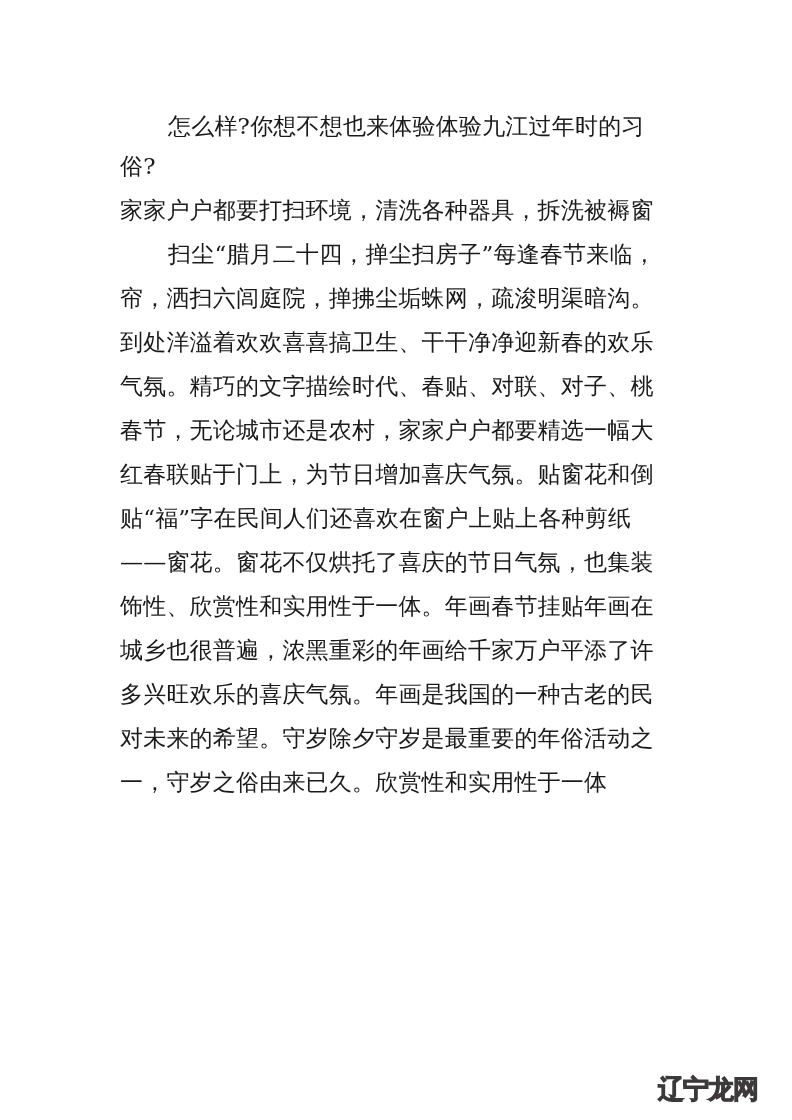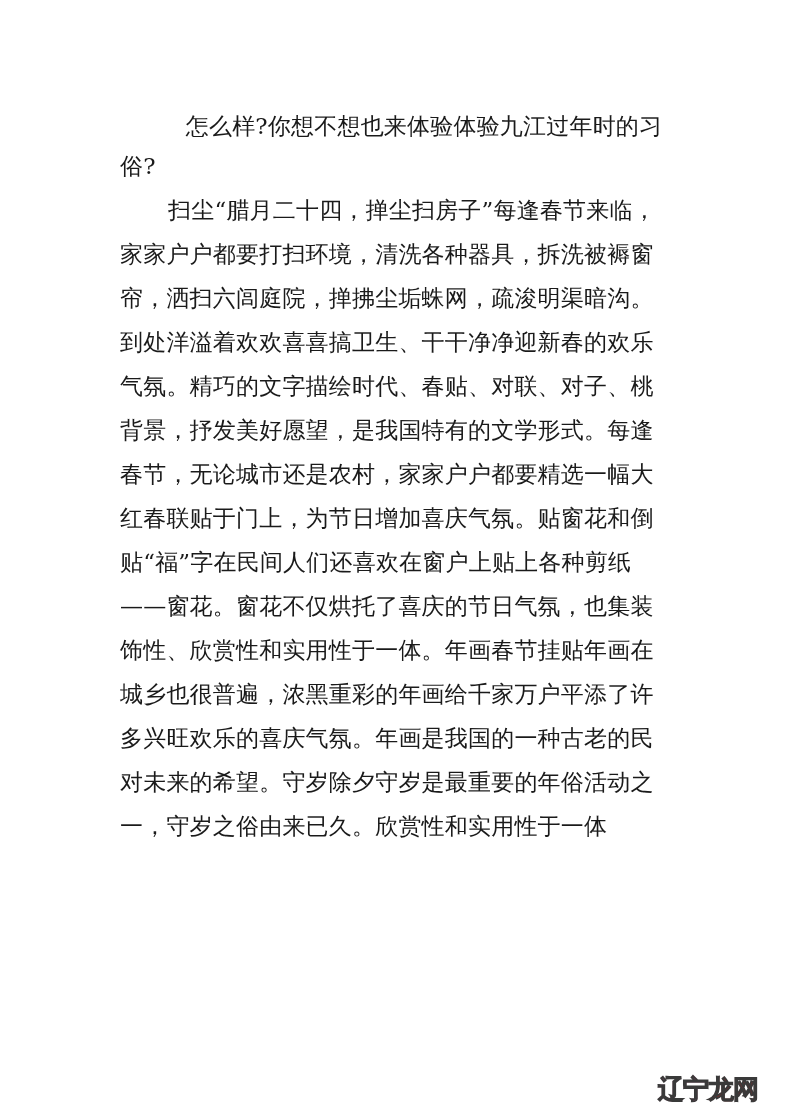--- a/index.html
+++ b/index.html
@@ -24,21 +24,20 @@
     .line {
       font-size: 23px;
       line-height: 44px;
       height: 44px;
       white-space: nowrap;
       letter-spacing: 0.2px;
     }
     .line.tight {
       height: 36px;
       line-height: 36px;
-      text-align: center;
     }
     .indent {
       padding-left: 48px;
     }
     .watermark {
       position: absolute;
       left: 658px;
       top: 1074px;
       font-family: "DejaVu Sans", "Liberation Sans", sans-serif;
       font-weight: bold;
@@ -56,26 +55,25 @@
       color: #b91c1c;
       -webkit-text-stroke: 1px #3a3a3a;
     }
   </style>
 </head>
 <body>
 
 <div class="page">
   <div class="line indent tight">怎么样?你想不想也来体验体验九江过年时的习</div>
   <div class="line">俗?</div>
+  <div class="line">家家户户都要打扫环境，清洗各种器具，拆洗被褥窗</div>
   <div class="line indent">扫尘“腊月二十四，掸尘扫房子”每逢春节来临，</div>
-  <div class="line">家家户户都要打扫环境，清洗各种器具，拆洗被褥窗</div>
   <div class="line">帘，洒扫六闾庭院，掸拂尘垢蛛网，疏浚明渠暗沟。</div>
   <div class="line">到处洋溢着欢欢喜喜搞卫生、干干净净迎新春的欢乐</div>
   <div class="line">气氛。精巧的文字描绘时代、春贴、对联、对子、桃</div>
-  <div class="line">背景，抒发美好愿望，是我国特有的文学形式。每逢</div>
   <div class="line">春节，无论城市还是农村，家家户户都要精选一幅大</div>
   <div class="line">红春联贴于门上，为节日增加喜庆气氛。贴窗花和倒</div>
   <div class="line">贴“福”字在民间人们还喜欢在窗户上贴上各种剪纸</div>
   <div class="line">——窗花。窗花不仅烘托了喜庆的节日气氛，也集装</div>
   <div class="line">饰性、欣赏性和实用性于一体。年画春节挂贴年画在</div>
   <div class="line">城乡也很普遍，浓黑重彩的年画给千家万户平添了许</div>
   <div class="line">多兴旺欢乐的喜庆气氛。年画是我国的一种古老的民</div>
   <div class="line">对未来的希望。守岁除夕守岁是最重要的年俗活动之</div>
   <div class="line">一，守岁之俗由来已久。欣赏性和实用性于一体</div>
 </div>

